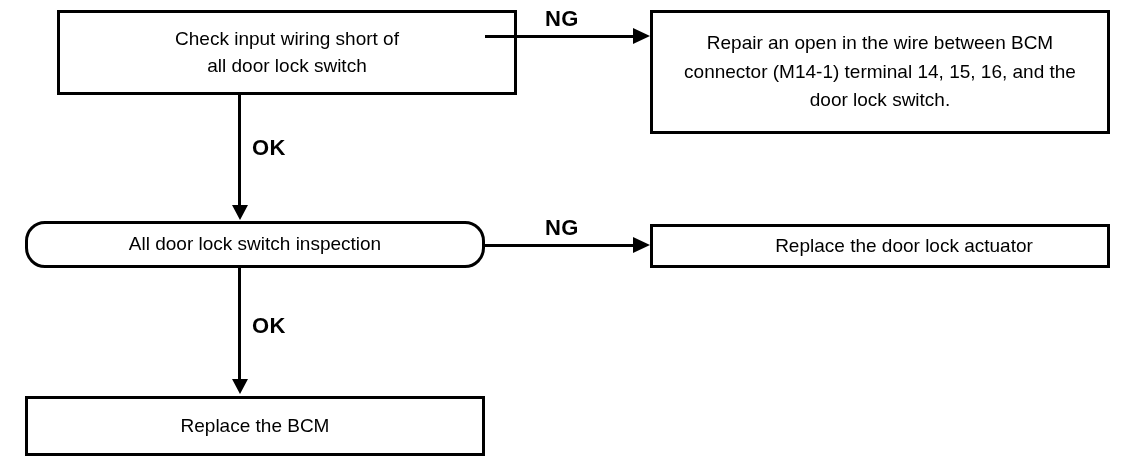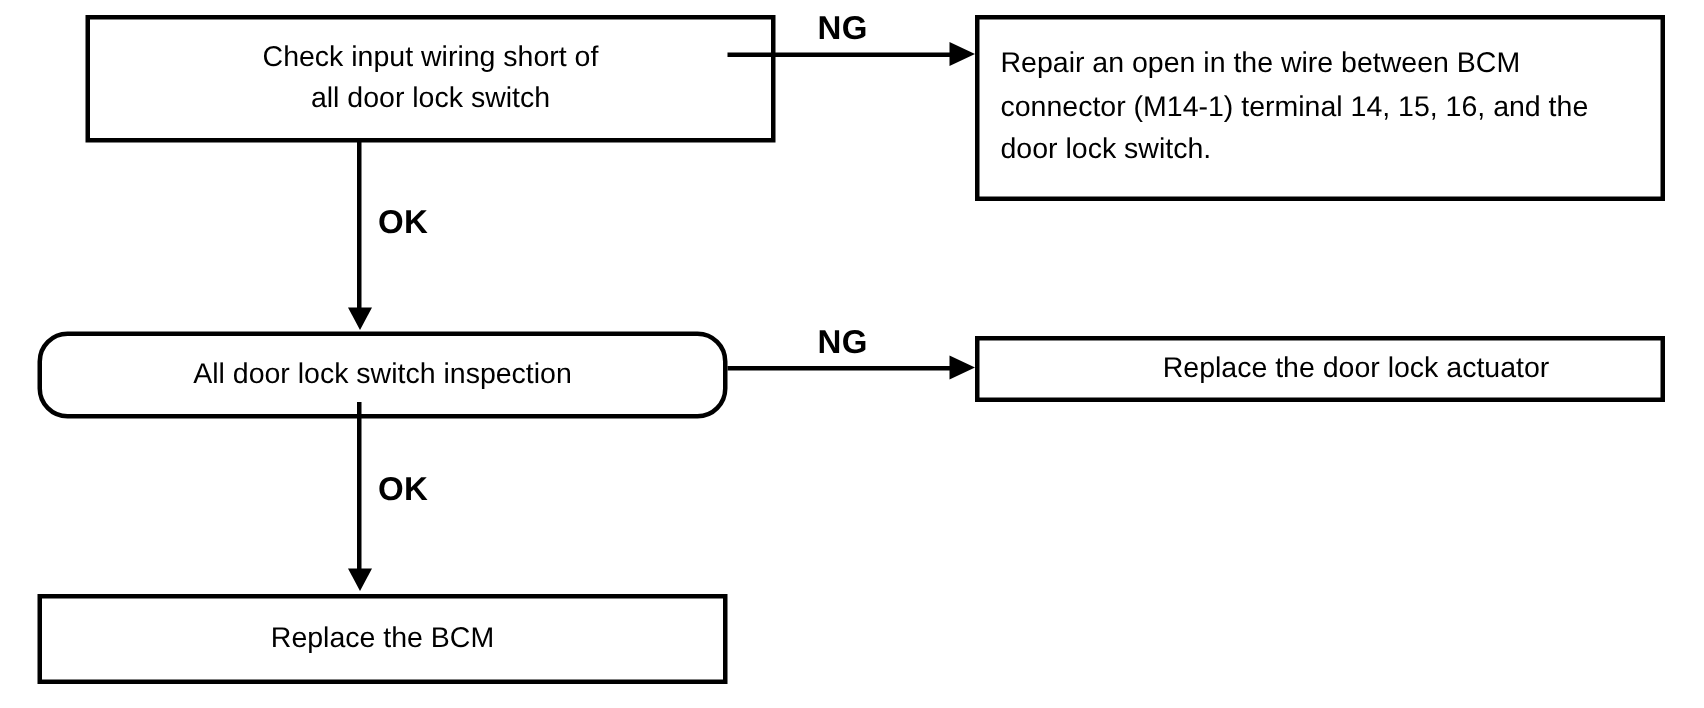--- a/index.html
+++ b/index.html
@@ -24,21 +24,21 @@
     display: flex;
     align-items: center;
     justify-content: center;
     text-align: center;
     line-height: 1.42;
     font-size: 19px;
     color: #000000;
   }
   .node.align-left {
     justify-content: flex-start;
-    text-align: left;
+    text-align: center;
     padding: 4px 14px;
     line-height: 1.5;
   }
   .node-text {
     white-space: pre-line;
     display: block;
   }
   .edge-label {
     position: absolute;
     font-size: 22px;
@@ -82,21 +82,21 @@
 
   <div class="node" style="left:25px; top:10px; width:460px; height:85px;margin-left:32px;">
     <span class="node-text">Check input wiring short of
 all door lock switch</span>
   </div>
 
   <div class="node align-left" style="left:650px; top:10px; width:460px; height:124px;">
     <span class="node-text">Repair an open in the wire between BCM connector (M14-1) terminal 14, 15, 16, and the door lock switch.</span>
   </div>
 
-  <div class="node" style="left:25px; top:221px; width:460px; height:58px;border-radius:20px;">
+  <div class="node" style="left:25px; top:221px; width:460px; height:47px;border-radius:20px;">
     <span class="node-text">All door lock switch inspection</span>
   </div>
 
   <div class="node" style="left:650px; top:224px; width:460px; height:44px;padding-left:48px;">
     <span class="node-text">Replace the door lock actuator</span>
   </div>
 
   <div class="node" style="left:25px; top:396px; width:460px; height:60px;">
     <span class="node-text">Replace the BCM</span>
   </div>

